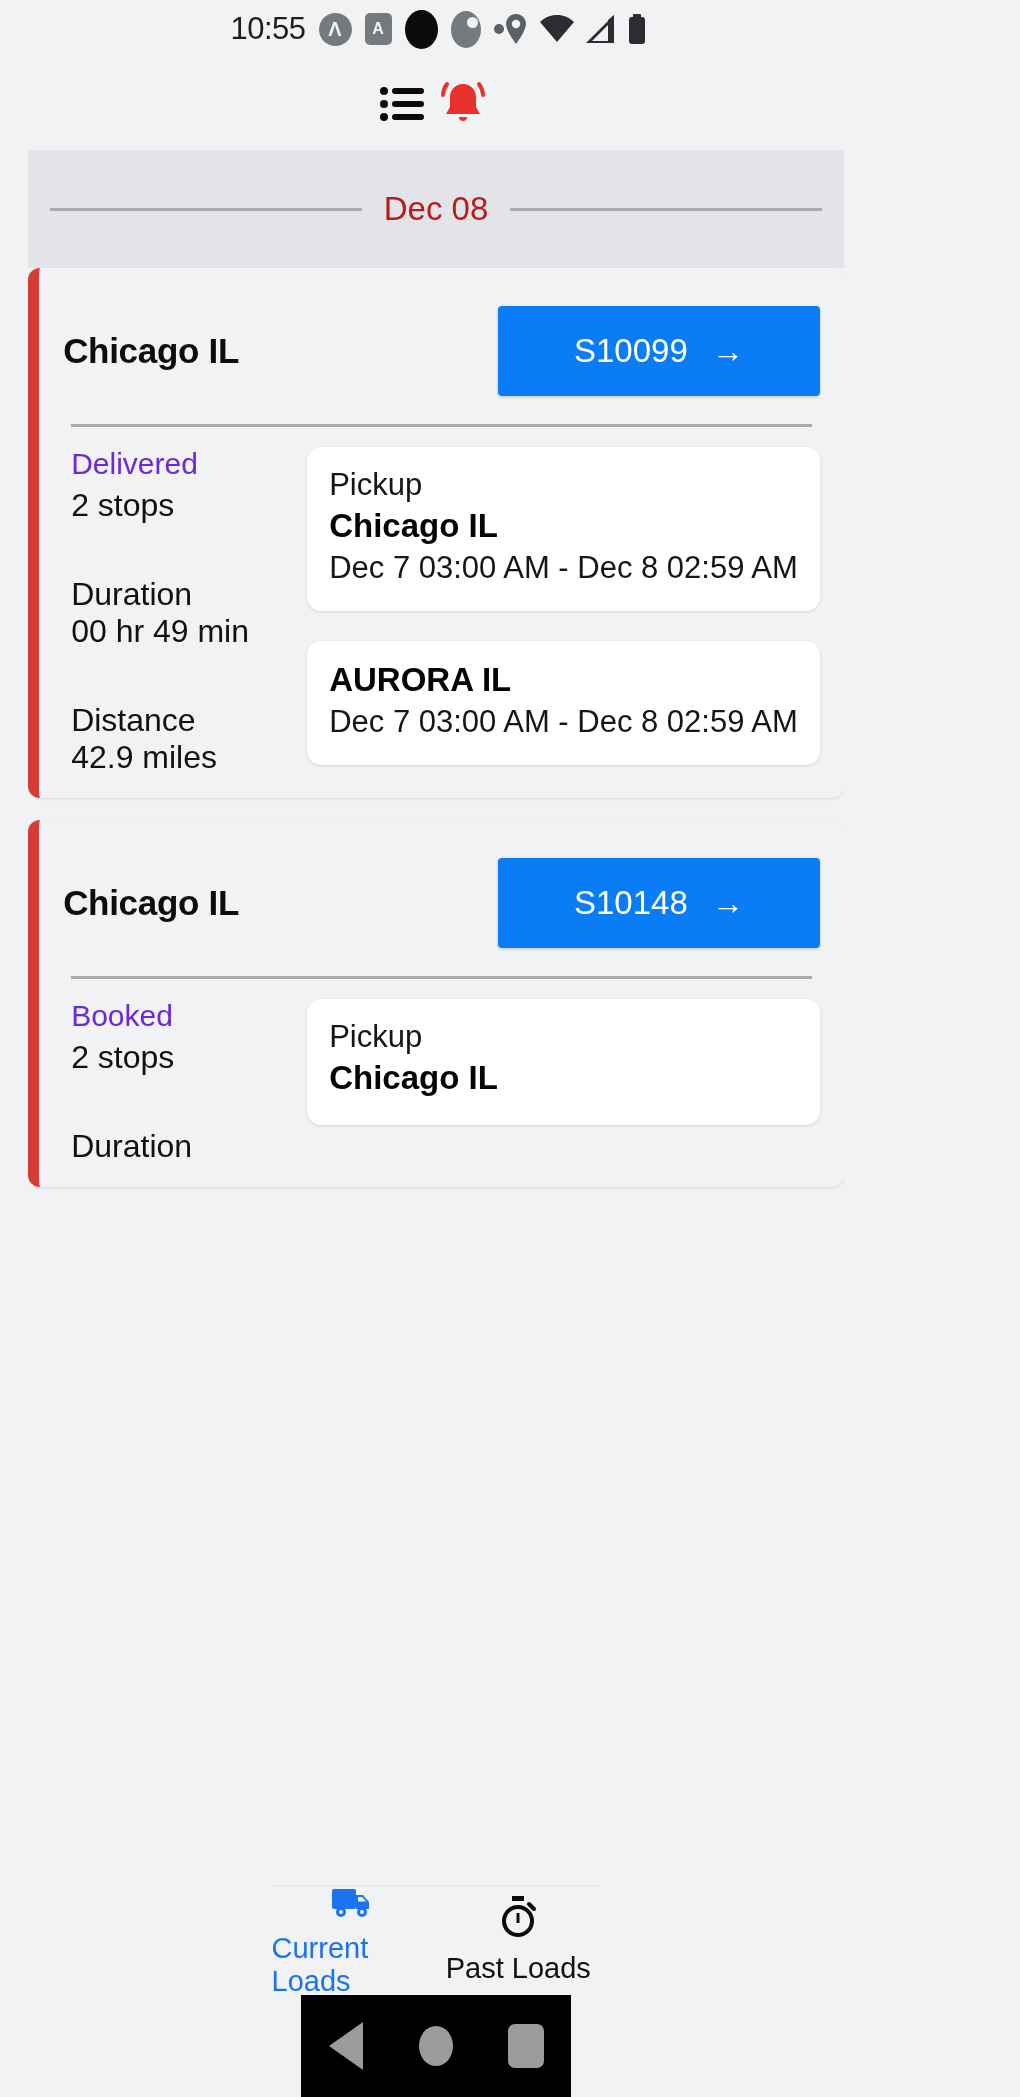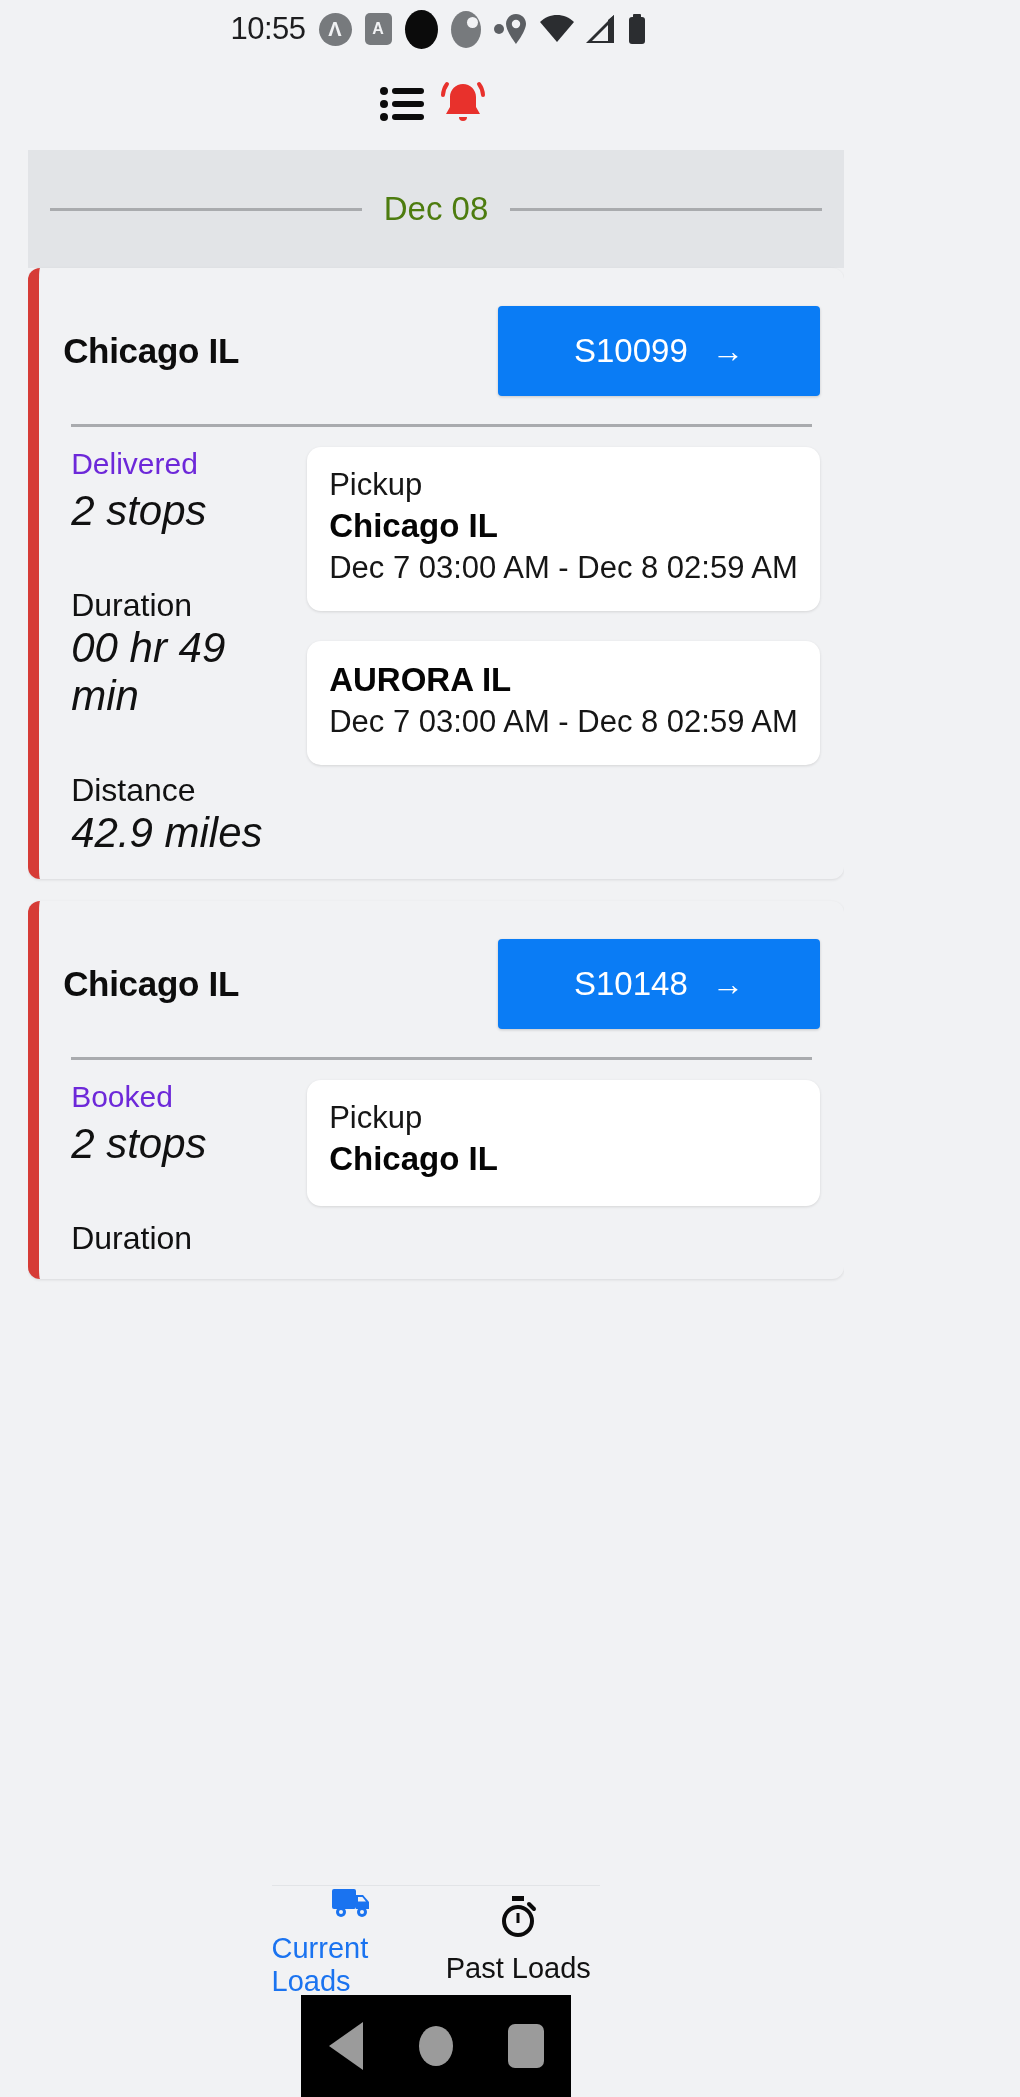--- a/index.html
+++ b/index.html
@@ -89,21 +89,21 @@
     height: 118px;
     display: flex;
     align-items: center;
     justify-content: center;
     gap: 0;
     padding: 0 22px;
   }
   .date-line { flex: 1 1 auto; height: 3px; background: #a9abae; }
   .date-label {
     font-size: 33px;
-    color: #4d7c0f;
+    color: #b91c1c;
     padding: 0 22px;
     white-space: nowrap;
     font-family: "Liberation Sans", sans-serif;
   }
 
   
   .load-card {
     position: relative;
     background: #f1f2f4;
     border-left: 11px solid #d63b36;
@@ -144,21 +144,21 @@
 
   .card-rule {
     height: 3px;
     background: #a9abae;
     margin: 18px 8px 20px 8px;
   }
 
   .card-body { display: flex; gap: 16px; }
   .meta-col { width: 228px; flex: 0 0 228px; padding-left: 8px; }
   .meta-status { font-size: 30px; color: #6d28d9; margin-bottom: 6px; }
-  .meta-value { font-size: 42px; color: #111; font-style: italic; }
+  .meta-value { font-size: 32px; color: #111; }
   .meta-group { margin-top: 52px; }
   .meta-label { font-size: 32px; color: #111; }
 
   .stops-col { flex: 1 1 auto; display: flex; flex-direction: column; gap: 30px; }
   .stop-card {
     background: #ffffff;
     border-radius: 14px;
     padding: 20px 22px 24px 22px;
     box-shadow: 0 1px 3px rgba(0,0,0,0.12);
   }

